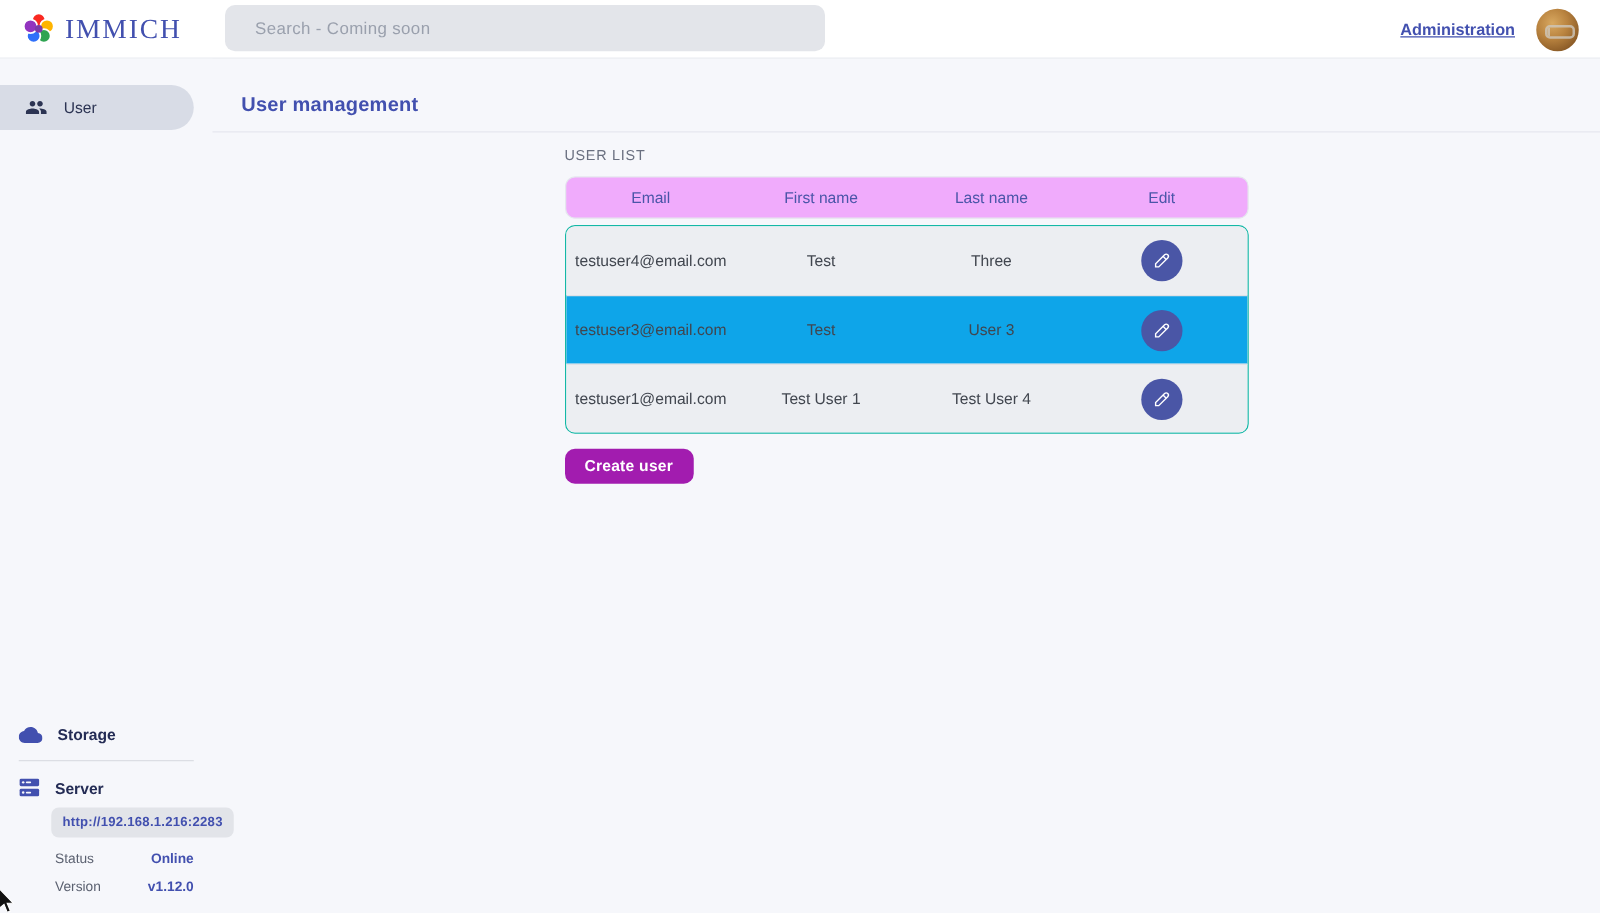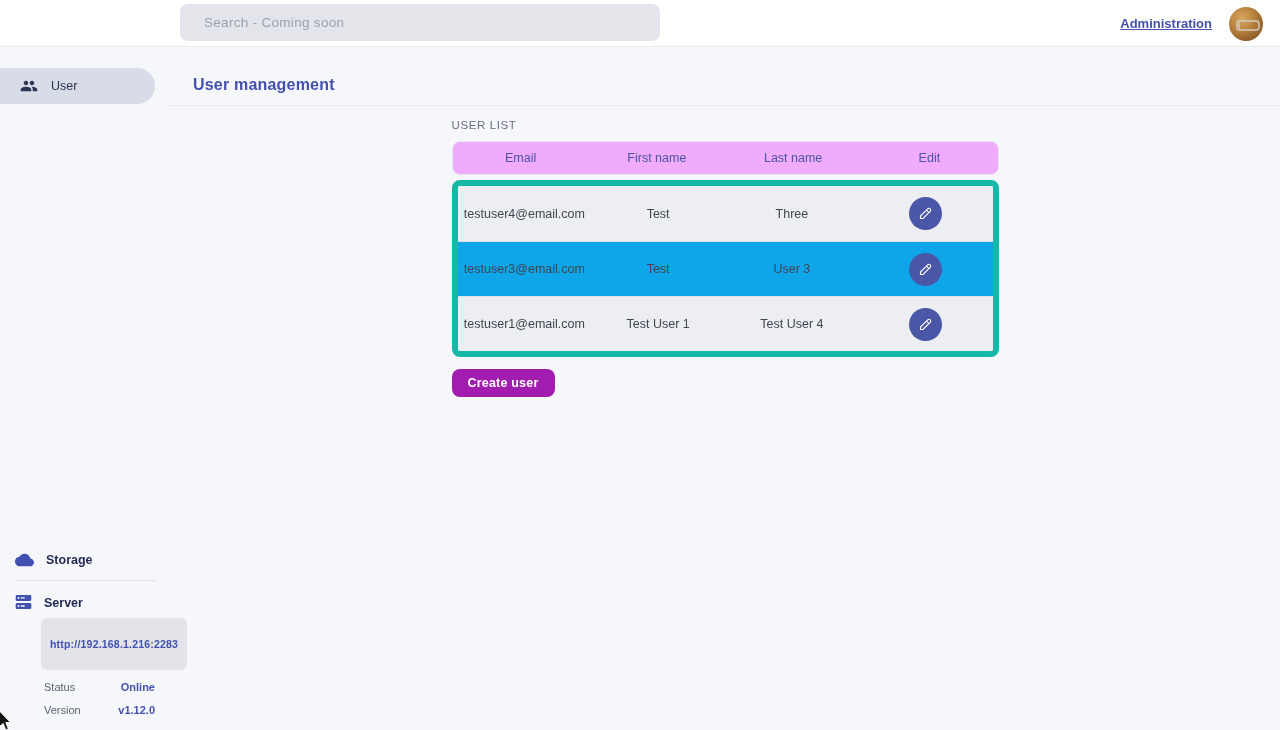--- a/index.html
+++ b/index.html
@@ -61,21 +61,21 @@
   .side-sec-title { font-size:12.5px; font-weight:700; color:#242c55; }
   .storage-indent { padding-left:29px; }
   .progress-track {
     margin-top:7px; height:5px; background:#d7d9de; border-radius:3px; overflow:hidden;
   }
   .progress-fill { height:100%; background:#4250af; border-radius:3px; width:31%; }
   .usage-text { margin-top:7px; font-size:10.5px; color:#5b6170; letter-spacing:0.2px; }
   .side-divider { border-top:1px solid #dcdee4; margin:13px 0 13px 0; }
   .server-chip {
     margin:8px 0 0 26px; display:inline-block;
-    background:#e2e4e9; border-radius:6px; padding:20px 9px;
+    background:#e2e4e9; border-radius:6px; padding:6px 9px;
     font-size:10.5px; font-weight:700; color:#4250af; letter-spacing:0.2px;
   }
   .kv-row { display:flex; justify-content:space-between; padding-left:29px; margin-top:11px; }
   .kv-label { font-size:11px; color:#5b6170; }
   .kv-value { font-size:11px; font-weight:700; color:#4250af; }
 
   
   .content { position:absolute; top:47px; left:170px; width:1110px; height:683px; }
   .content-header {
     height:59px; padding:29px 0 0 23px; border-bottom:1px solid #e6e8f0;
@@ -87,21 +87,21 @@
     font-size:11.5px; color:#6a7080; letter-spacing:0.6px; margin-bottom:10px;
   }
   .thead {
     display:flex; height:34px; background:#f0abfc;
     border:1px solid #e5e7ee; border-radius:8px; align-items:center;
   }
   .thead .th {
     flex:1; text-align:center; font-size:12.5px; font-weight:500; color:#4a55a8;
   }
   .tbody {
-    margin-top:5px; border:6px solid #14b8a6; border-radius:8px; overflow:hidden;
+    margin-top:5px; border:1px solid #14b8a6; border-radius:8px; overflow:hidden;
   }
   .trow { display:flex; height:55px; align-items:center; }
   .trow + .trow { border-top:1px solid #dfe1e6; }
   .trow.odd  { background:#eceef2; }
   .trow.even { background:#0ea5e9; }
   .td { flex:1; text-align:center; font-size:12.5px; color:#41464f; }
   .edit-btn {
     width:33px; height:33px; border-radius:50%; border:none; cursor:pointer;
     background:#4a56a6; display:inline-flex; align-items:center; justify-content:center;
   }
@@ -112,20 +112,33 @@
     font-family:"Liberation Sans", sans-serif;
   }
 
   
   .cursor-artifact { position:absolute; left:-3px; top:711px; }
 </style>
 </head>
 <body>
 
 <div class="navbar">
+  <div class="brand">
+    <span style="display:inline-flex;">
+      <svg width="28" height="28" viewBox="0 0 28 28">
+        <circle cx="14" cy="7.2" r="5.4" fill="#fa2921" stroke="#fff" stroke-width="1.4"></circle>
+        <circle cx="20.6" cy="12" r="5.4" fill="#ffb400" stroke="#fff" stroke-width="1.4"></circle>
+        <circle cx="18.1" cy="19.7" r="5.4" fill="#2fa452" stroke="#fff" stroke-width="1.4"></circle>
+        <circle cx="9.9" cy="19.7" r="5.4" fill="#2f70fa" stroke="#fff" stroke-width="1.4"></circle>
+        <circle cx="7.4" cy="12" r="5.4" fill="#9234bf" stroke="#fff" stroke-width="1.4"></circle>
+        <circle cx="14" cy="14" r="3.1" fill="#7b3aa8"></circle>
+      </svg>
+    </span>
+    <span class="brand-name">IMMICH</span>
+  </div>
   <input class="search-box" type="text" placeholder="Search - Coming soon" style="">
   <div class="nav-right">
     <a class="admin-link">Administration</a>
     <div class="avatar"></div>
   </div>
 </div>
 
 <div class="sidebar">
 
   <div class="side-item">

